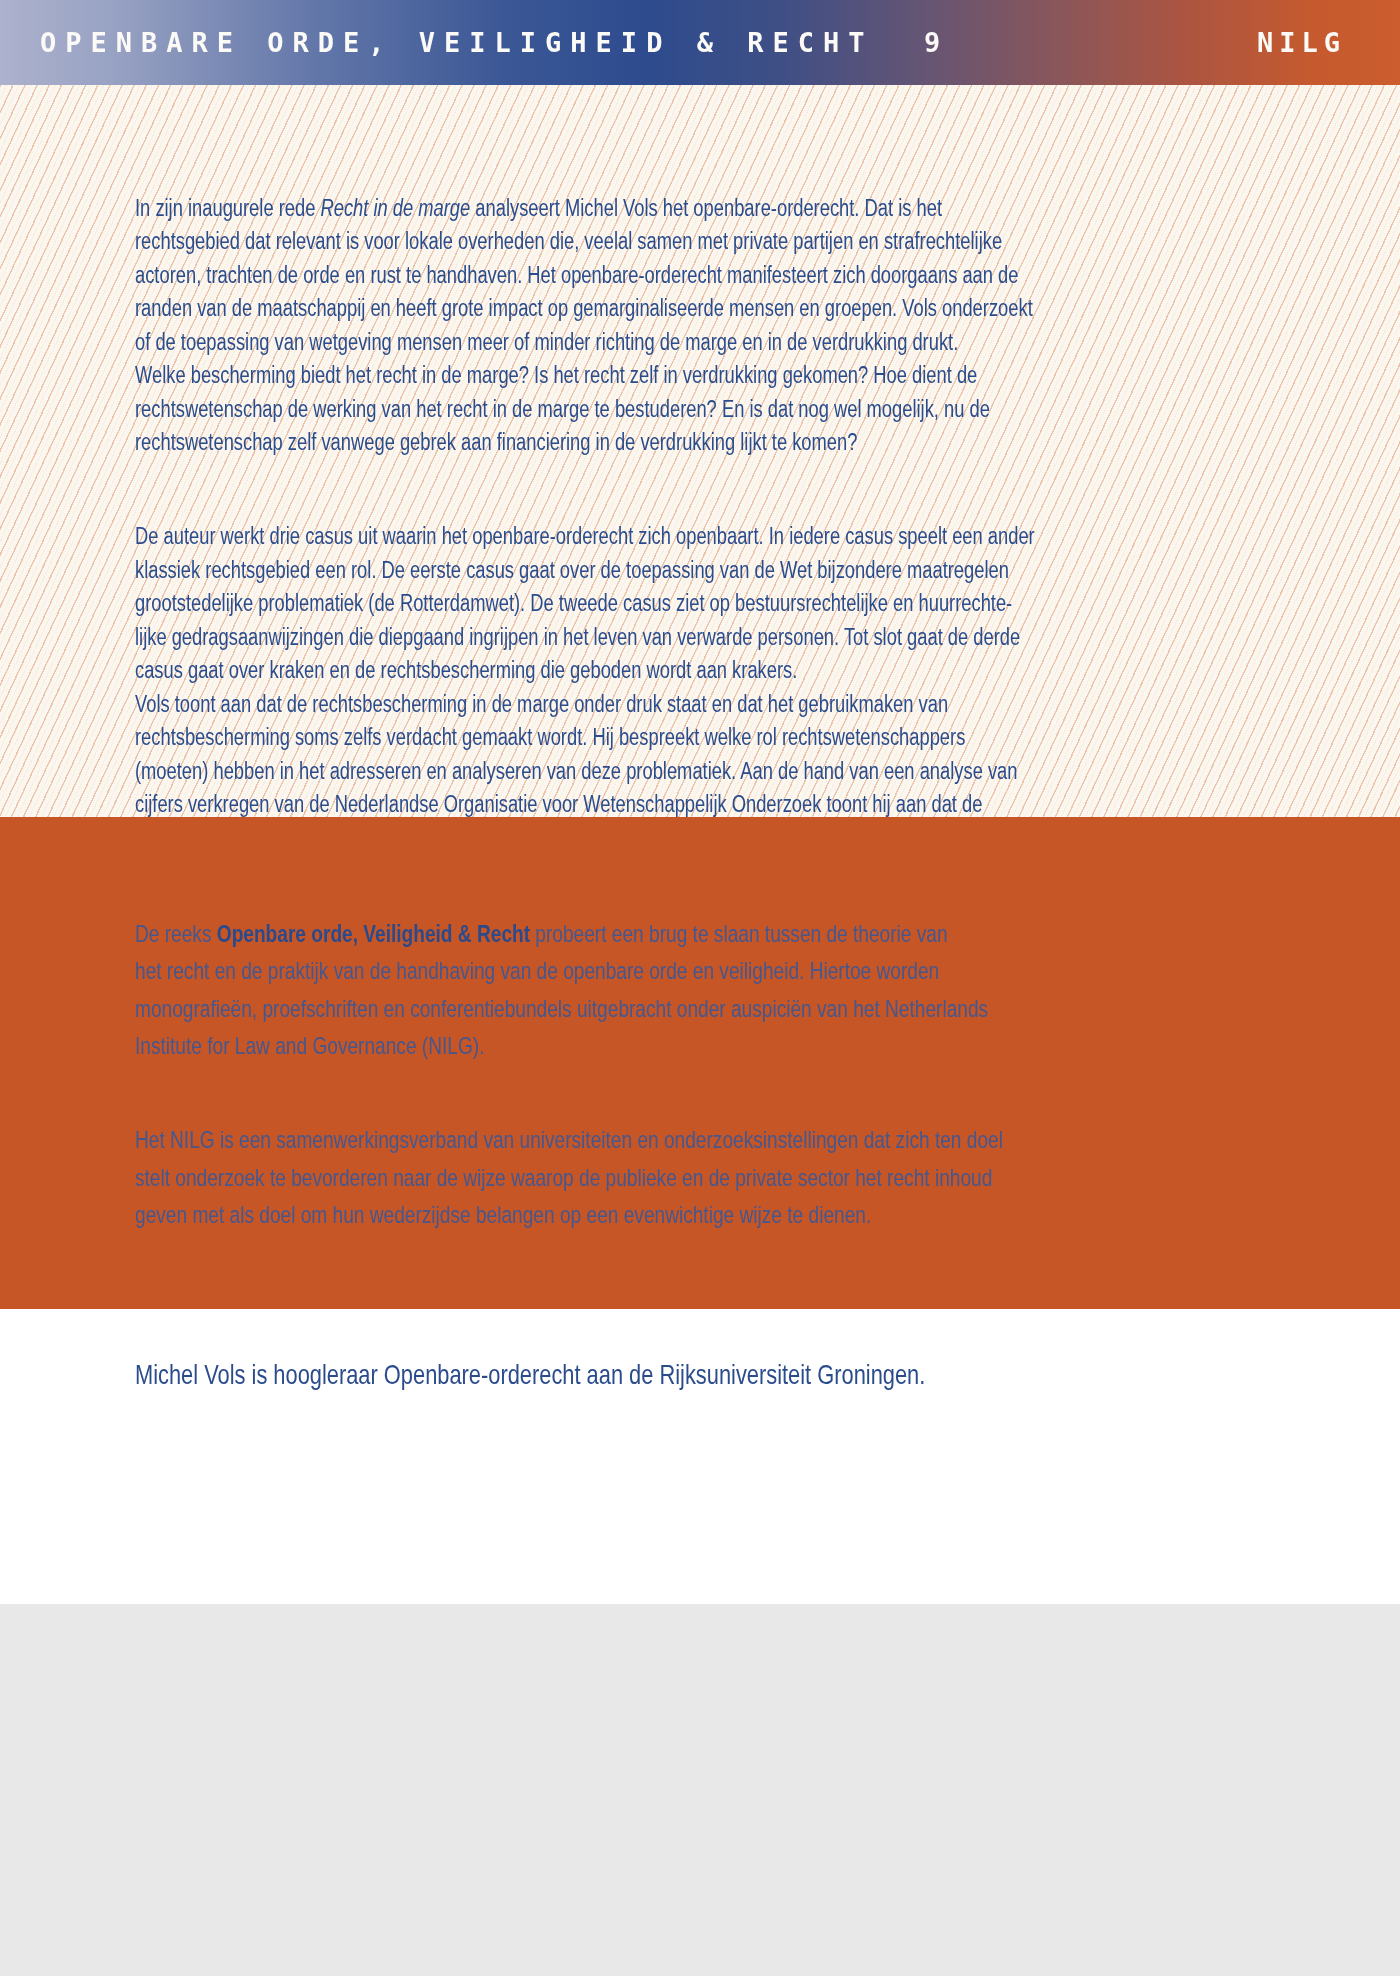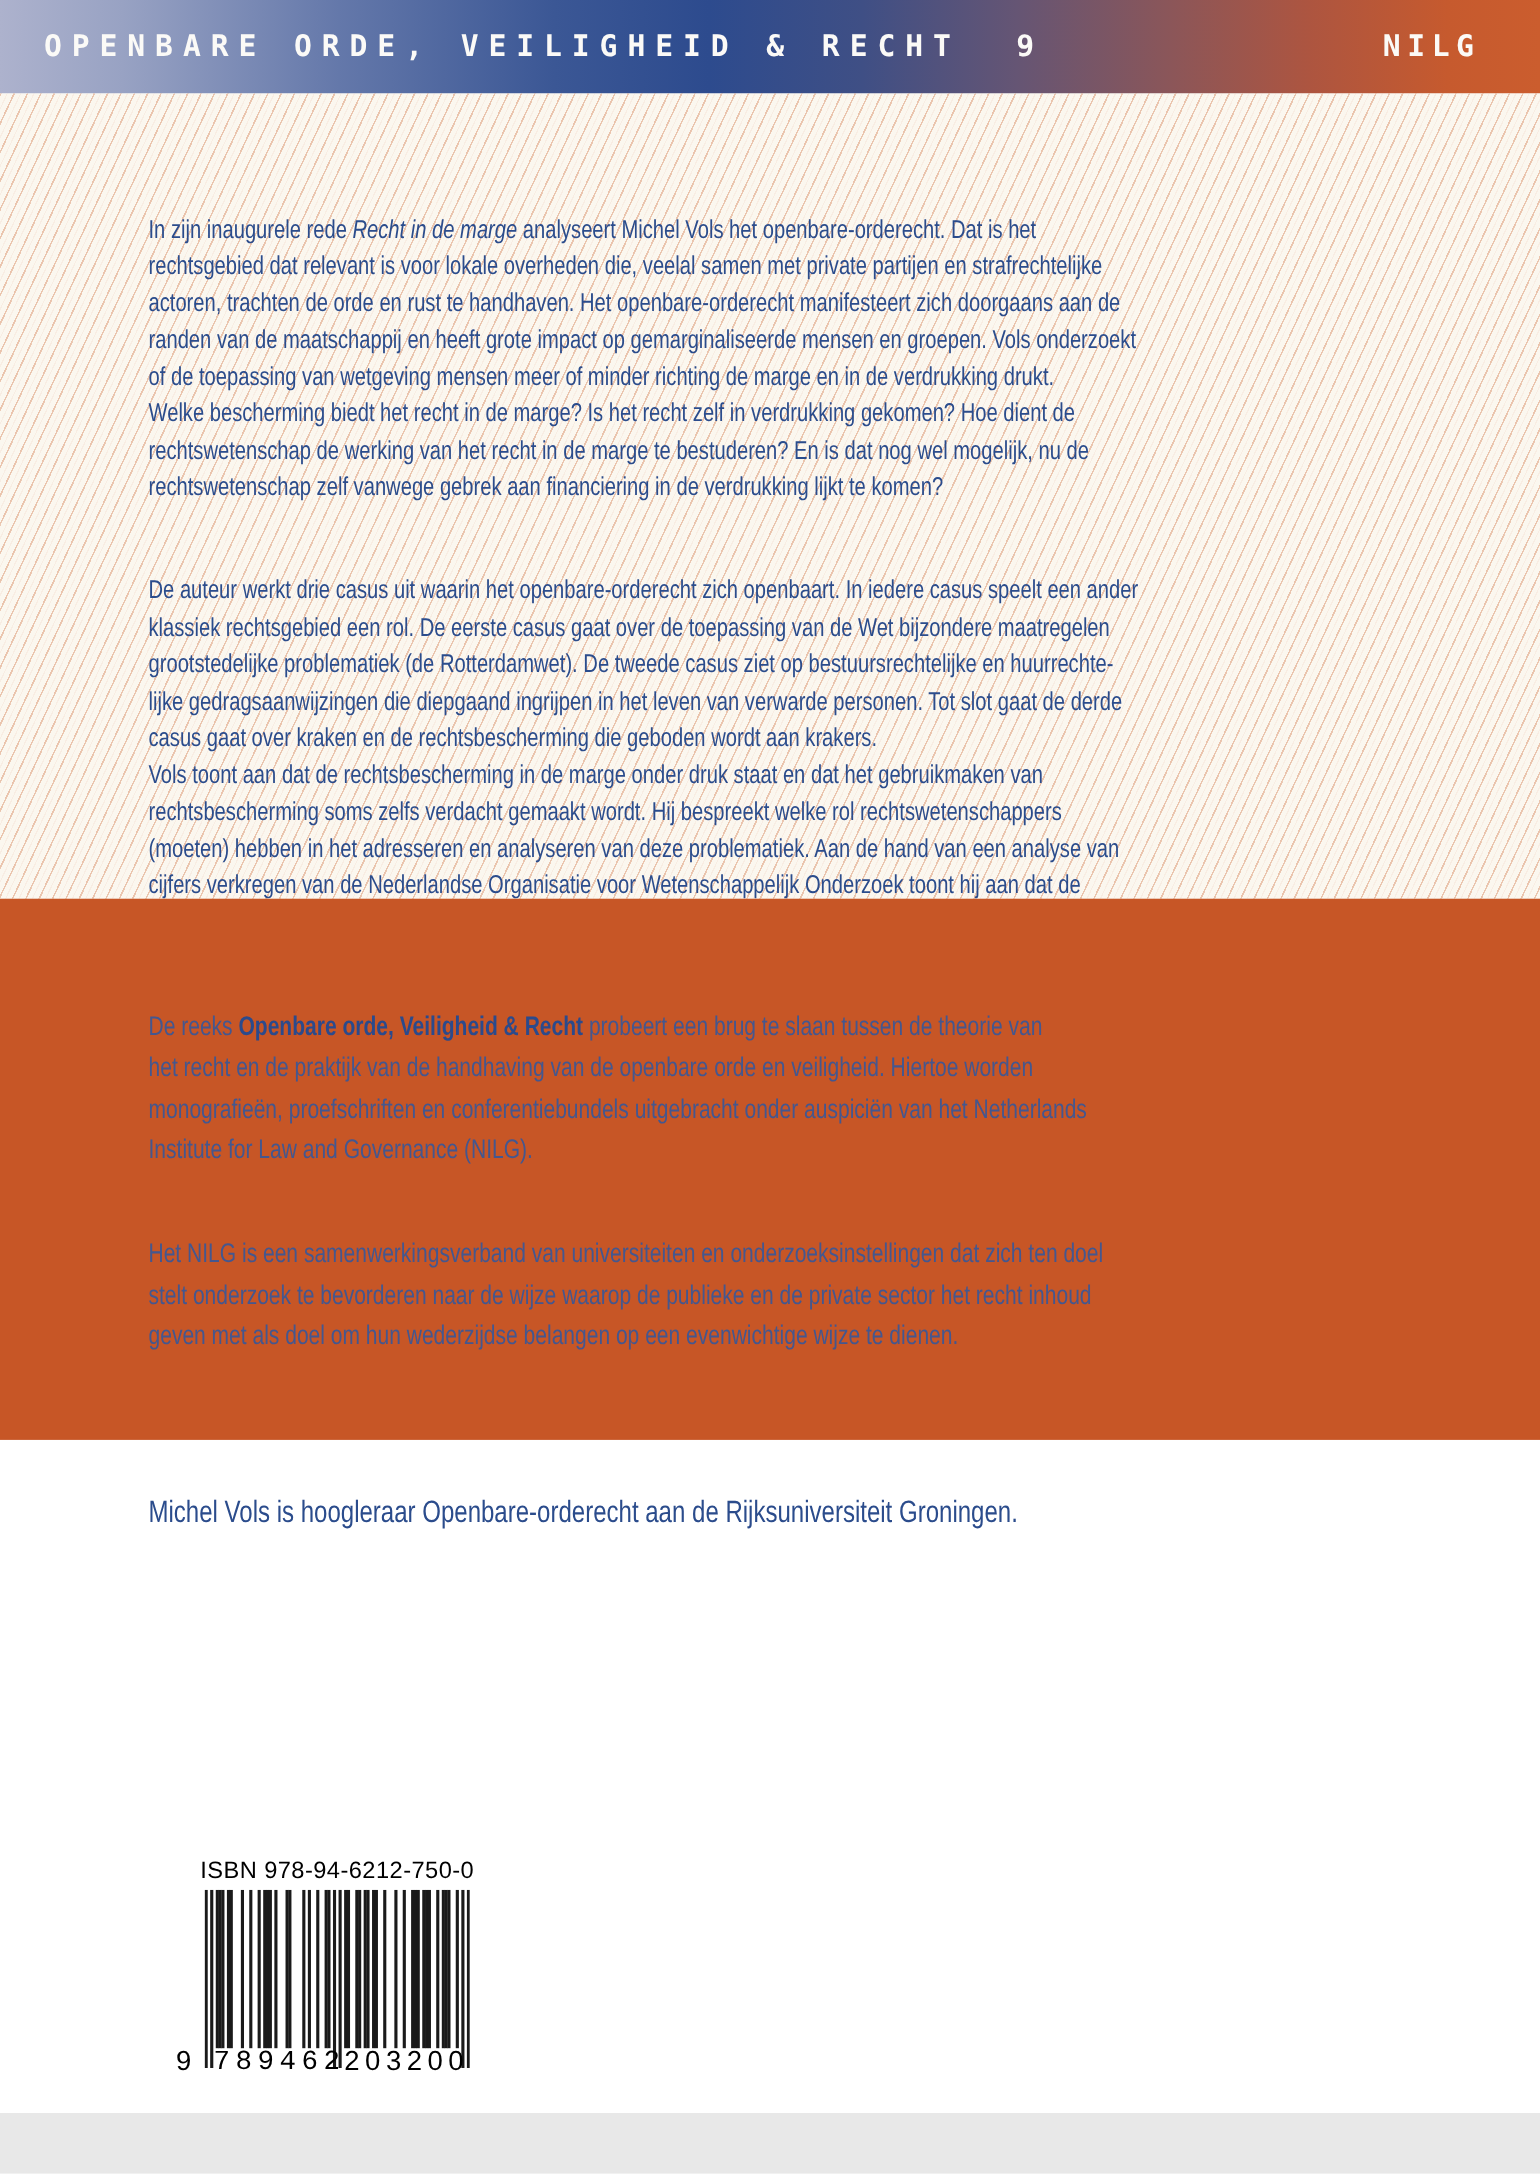--- a/index.html
+++ b/index.html
@@ -1,17 +1,17 @@
 <!DOCTYPE html>
 <html><head>
 <meta charset="utf-8">
 <style>
   html,body{margin:0;padding:0;background:#e8e8e8;}
   .page{
-    position:relative;width:1400px;height:1921px;margin:0 auto;
+    position:relative;width:1400px;height:1604px;margin:0 auto;
     background:#ffffff;overflow:hidden;
     font-family:"Liberation Sans",sans-serif;
   }
   
   .header-bar{
     position:absolute;top:0;left:0;width:1400px;height:85px;
     box-sizing:border-box;display:flex;align-items:center;justify-content:space-between;
     padding:0 54px 0 40px;
     background:linear-gradient(90deg,
       #adb2cd 0%,#98a2c3 8%,#6478aa 22%,#3b5795 36%,#2d4b8e 46%,

